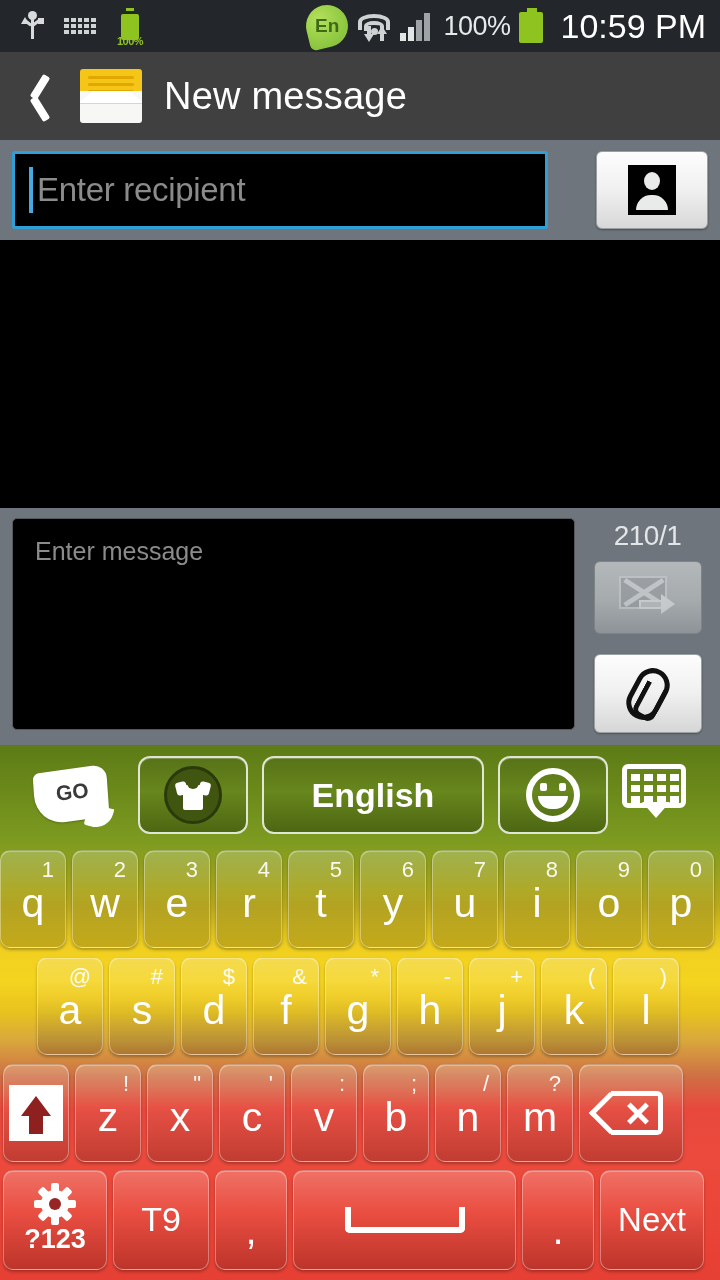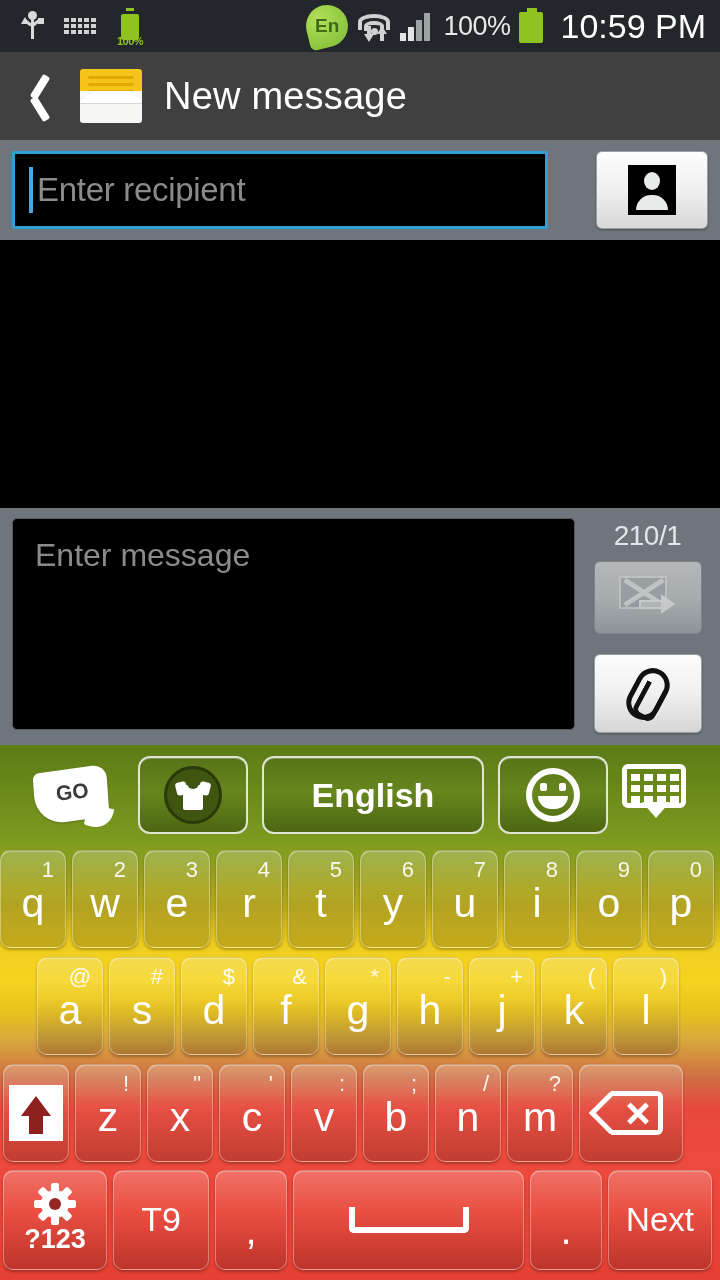--- a/index.html
+++ b/index.html
@@ -113,21 +113,21 @@
 
   
   .compose {
     position:absolute;top:508px;left:0;width:720px;height:237px;
     background:#6e757c;display:flex;padding:10px 12px 12px 12px;
   }
   .msg-field {
     width:563px;height:212px;background:#000;border-radius:5px;
     padding:18px 0 0 22px;border:1px solid #55595d;
   }
-  .msg-ph { font-size:32px;color:#8b8b8b; }
+  .msg-ph { font-size:25px;color:#8b8b8b; }
   .compose-right { flex:1;display:flex;flex-direction:column;align-items:center;padding-left:12px; }
   .counter { font-size:28px;color:#e3e6e8;letter-spacing:-0.5px;margin-top:2px; }
   .send-btn {
     width:108px;height:74px;margin-top:9px;border-radius:6px;
     background:linear-gradient(180deg,#b4b8bb 0%,#a5aaad 55%,#8d9397 100%);
     border:1px solid #7d8387;display:flex;align-items:center;justify-content:center;
   }
   .send-glyph { width:58px;height:44px;position:relative;opacity:.55; }
   .send-glyph .sq { position:absolute;left:0;top:0;width:48px;height:33px;background:#8b9195;border:2px solid #c9cdd0; }
   .send-glyph .d1,.send-glyph .d2 { position:absolute;left:2px;top:14px;width:46px;height:5px;background:#d2d6d8; }
@@ -237,21 +237,21 @@
   .gear i { position:absolute;left:16px;top:-1px;width:8px;height:42px;background:#fff;border-radius:2px; }
   .gear i:nth-child(2){transform:rotate(45deg);} .gear i:nth-child(3){transform:rotate(90deg);} .gear i:nth-child(4){transform:rotate(135deg);}
   .sym-label { font-size:27px;font-weight:bold;color:#fff;margin-top:-2px; }
   .k-t9 { width:96px;font-size:34px; }
   .k-comma { width:72px; }
   .k-comma .main { font-size:40px;margin-top:22px; }
   .k-space { flex:1;position:relative; }
   .space-bar { width:120px;height:26px;border:6px solid #fff;border-top:none;border-radius:0 0 5px 5px; }
   .k-period { width:72px; }
   .k-period .main { font-size:40px;margin-top:22px; }
-  .k-next { width:104px;font-size:33px;margin-right:8px; }
+  .k-next { width:104px;font-size:33px;margin-right:16px; }
 </style>
 </head>
 <body>
 
 <div class="screen">
 
   <div class="statusbar">
     <div class="sb-left">
       <div class="usb-icon">
         <div class="stem"></div>

